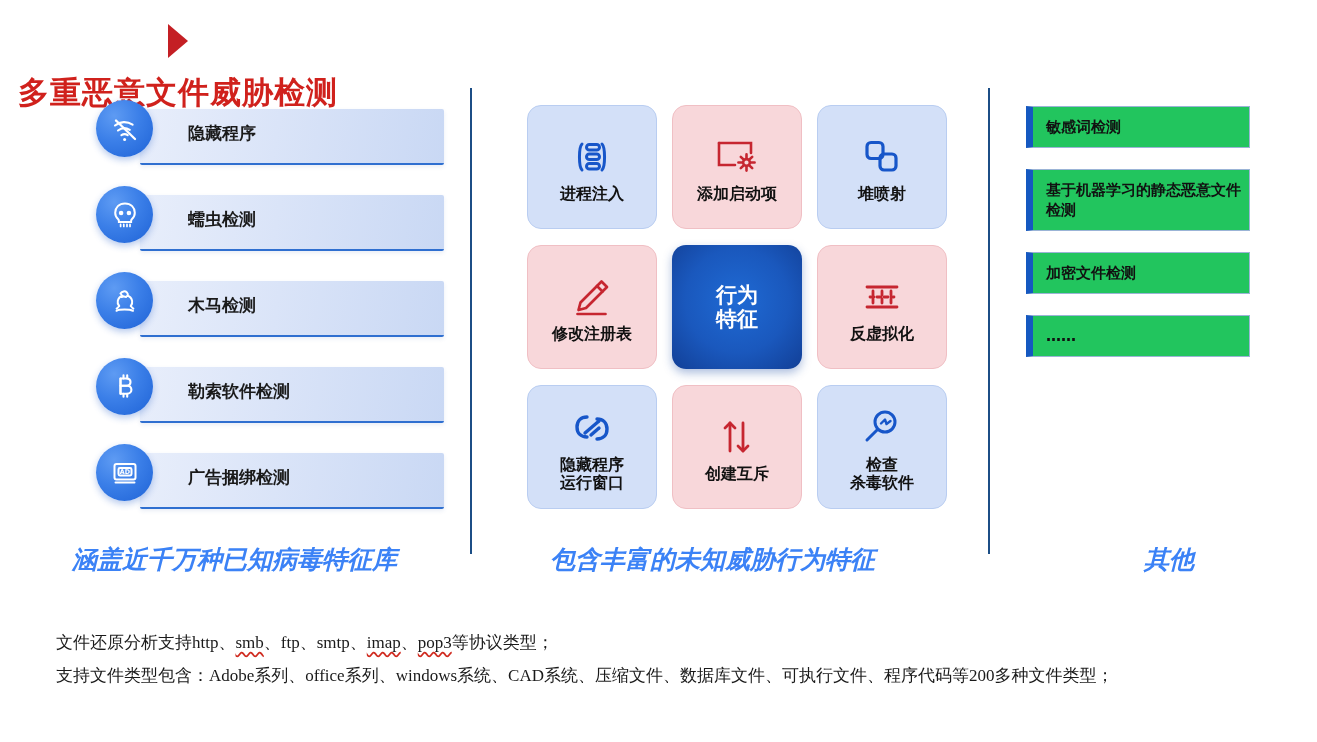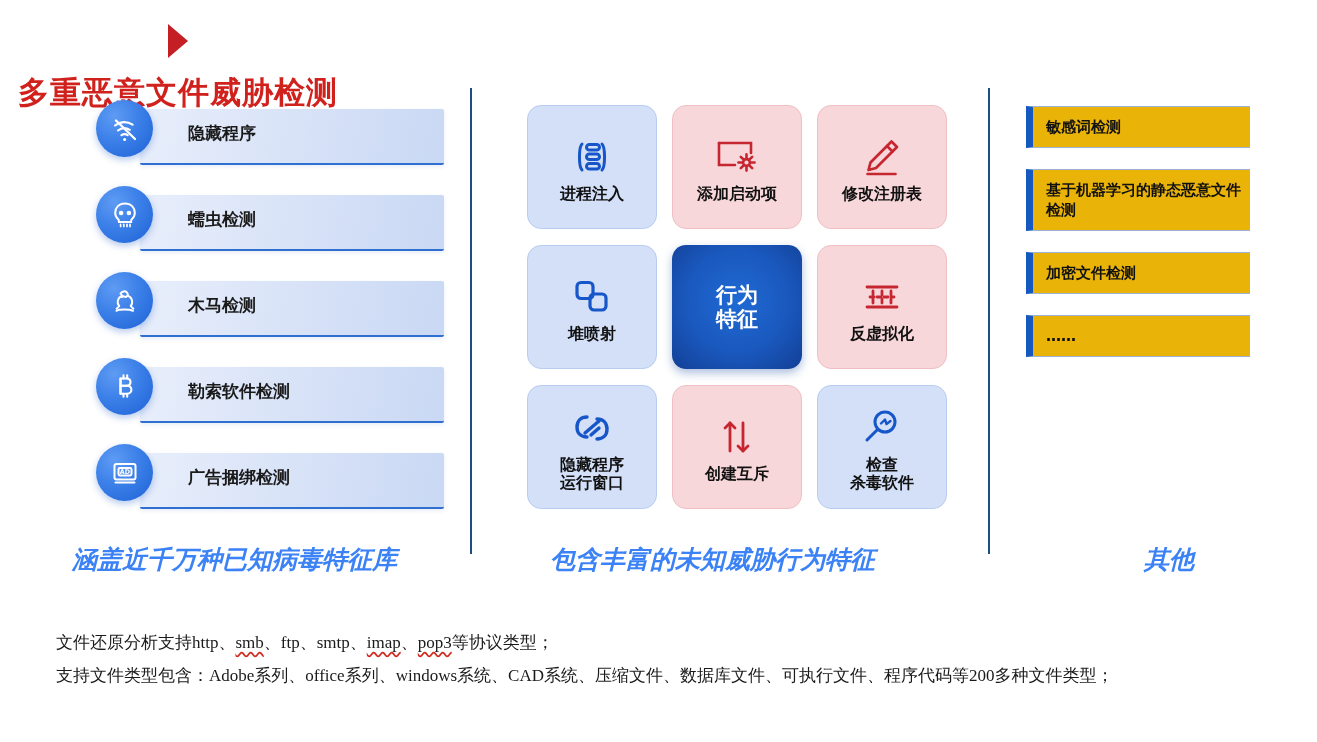--- a/index.html
+++ b/index.html
@@ -73,21 +73,21 @@
     font-size:16px;font-weight:bold;color:#111;text-align:center;line-height:1.15;
     font-family:"DejaVu Sans","Liberation Sans",sans-serif;
   }
   .card.center .card-label{color:#fff;font-size:21px;line-height:1.15;}
 
   
   .right-col{position:absolute;left:1026px;top:106px;width:224px;}
   .rbox{
     position:relative;box-sizing:border-box;
     border:1px solid #9bb4d6;border-left:7px solid #1558c0;
-    background:#eab308;margin-bottom:21px;
+    background:#22c55e;margin-bottom:21px;
     display:flex;align-items:center;
     padding:7px 8px 7px 13px;
   }
   .rbox-label{
     font-size:15px;font-weight:bold;color:#111;line-height:1.35;
     font-family:"DejaVu Sans","Liberation Sans",sans-serif;
   }
   .rbox.h1{height:42px;}
   .rbox.h2{height:62px;}
 
@@ -220,39 +220,39 @@
             <path d="M7 8h32v10"></path>
             <path d="M7 8v22h16"></path>
             <circle cx="34.5" cy="27.5" r="3.4"></circle>
             <path d="M34.5 19.4v3.4M34.5 32.2v3.4M26.4 27.5h3.4M39.2 27.5h3.4"></path>
             <path d="M28.8 21.8l2.4 2.4M37.8 30.8l2.4 2.4M40.2 21.8l-2.4 2.4M31.2 30.8l-2.4 2.4"></path>
           </svg>
         </div>
         <div class="card-label">添加启动项</div>
       </div>
 
+      <div class="card blue">
+        <div class="card-icon">
+          <svg width="44" height="42" viewBox="0 0 44 42" fill="none" stroke="#1756c9" stroke-width="3.2" stroke-linejoin="round">
+            <rect x="7" y="6.5" width="16" height="16" rx="4"></rect>
+            <rect x="20" y="18" width="16" height="16" rx="4"></rect>
+          </svg>
+        </div>
+        <div class="card-label">堆喷射</div>
+      </div>
+
       <div class="card red">
         <div class="card-icon">
           <svg width="46" height="44" viewBox="0 0 46 44" fill="none" stroke="#c62630" stroke-width="2.7" stroke-linecap="round" stroke-linejoin="round">
             <path d="M32.5 6.5l5.5 5.5L17 33l-7.5 2 2-7.5z"></path>
             <path d="M28 11l5.5 5.5"></path>
             <path d="M8.5 39h28"></path>
           </svg>
         </div>
         <div class="card-label">修改注册表</div>
-      </div>
-
-      <div class="card blue">
-        <div class="card-icon">
-          <svg width="44" height="42" viewBox="0 0 44 42" fill="none" stroke="#1756c9" stroke-width="3.2" stroke-linejoin="round">
-            <rect x="7" y="6.5" width="16" height="16" rx="4"></rect>
-            <rect x="20" y="18" width="16" height="16" rx="4"></rect>
-          </svg>
-        </div>
-        <div class="card-label">堆喷射</div>
       </div>
 
       <div class="card center">
         <div class="card-label" style="white-space:pre-line;">行为
 特征</div>
       </div>
 
       <div class="card red">
         <div class="card-icon">
           <svg width="46" height="40" viewBox="0 0 46 40" fill="none" stroke="#c62630" stroke-width="2.8" stroke-linecap="round">

